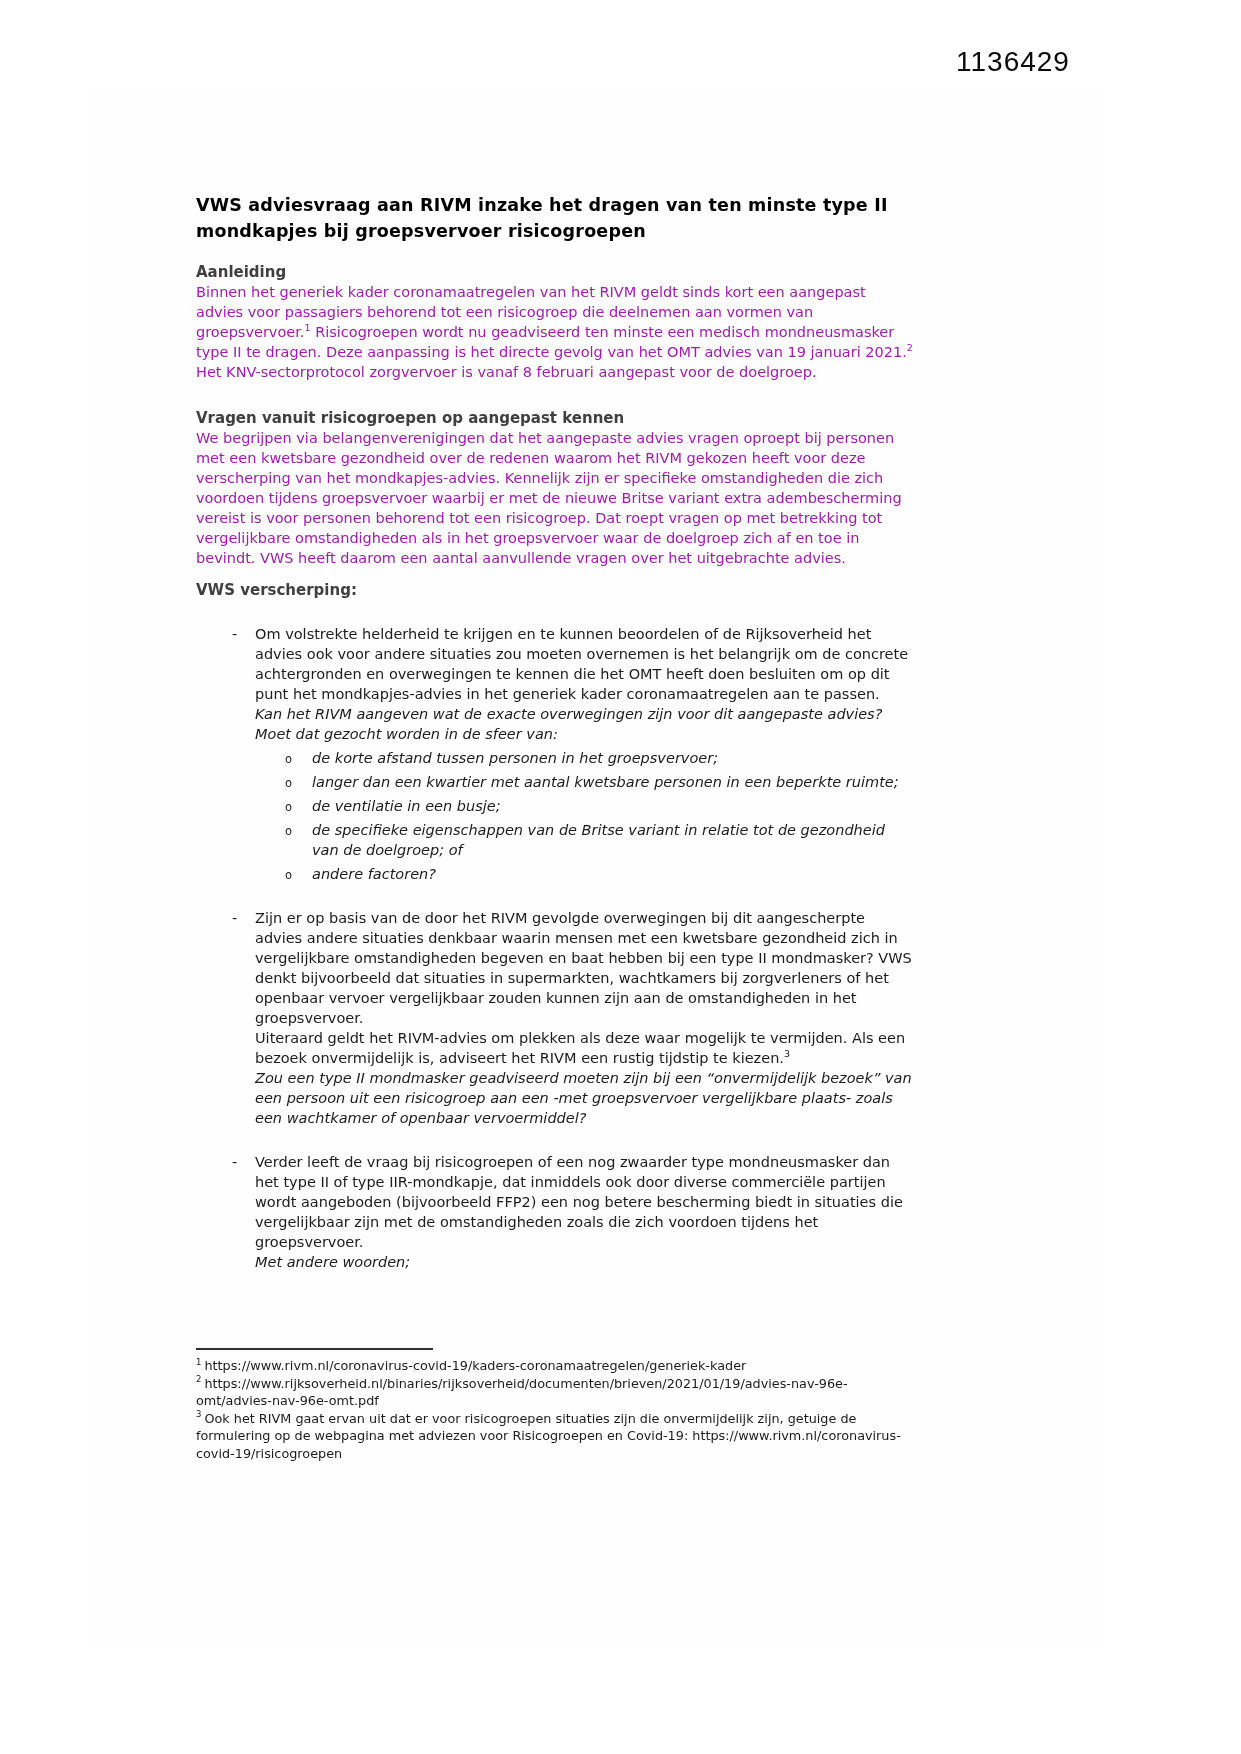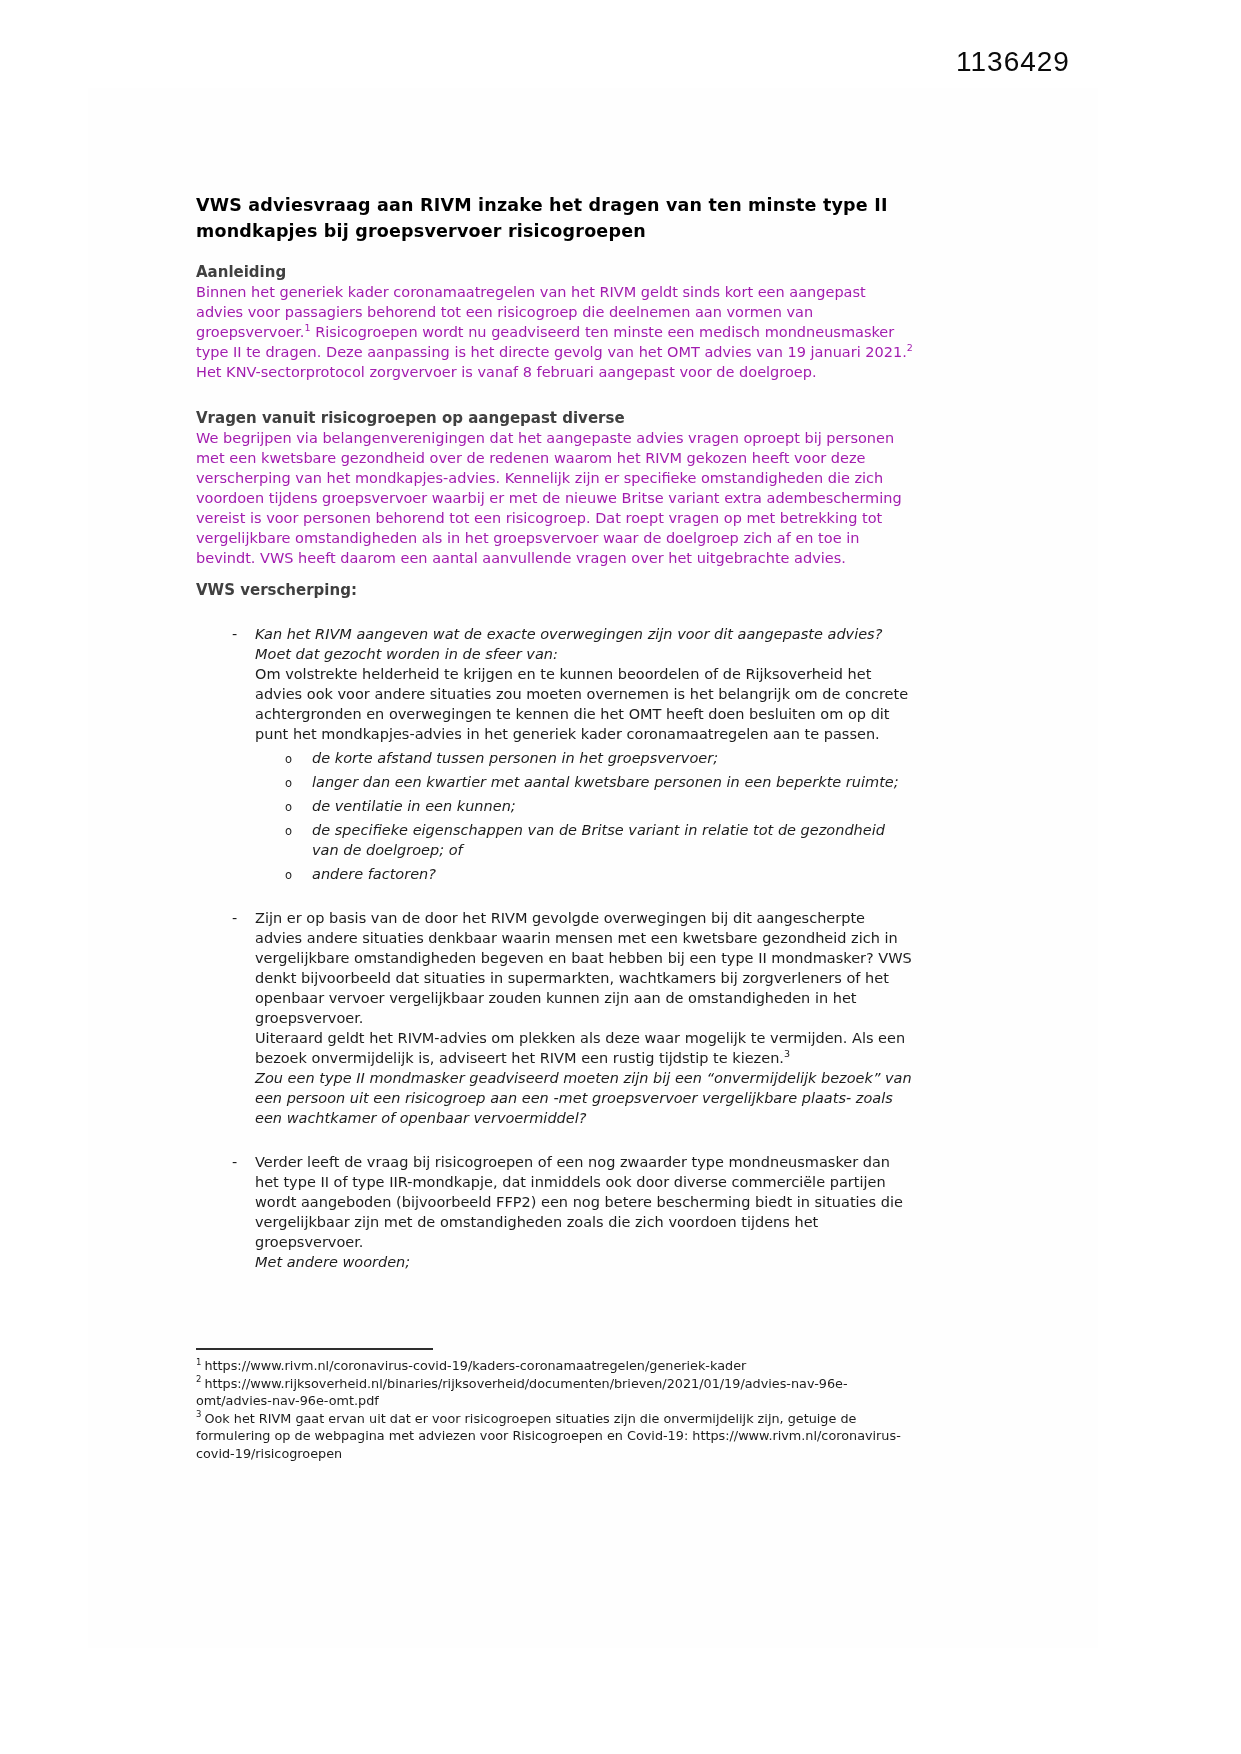--- a/index.html
+++ b/index.html
@@ -65,44 +65,44 @@
   <div class="content">
 
     <div class="title">VWS adviesvraag aan RIVM inzake het dragen van ten minste type II mondkapjes bij groepsvervoer risicogroepen</div>
 
     <div class="sec-aanleiding">
       <div class="sec-h">Aanleiding</div>
       <p class="body"><span>Binnen het generiek kader coronamaatregelen van het RIVM geldt sinds kort een aangepast advies voor passagiers behorend tot een risicogroep die deelnemen aan vormen van groepsvervoer.</span><sup>1</sup><span> Risicogroepen wordt nu geadviseerd ten minste een medisch mondneusmasker type II te dragen. Deze aanpassing is het directe gevolg van het OMT advies van 19 januari 2021.</span><sup>2</sup><span> Het KNV-sectorprotocol zorgvervoer is vanaf 8 februari aangepast voor de doelgroep.</span></p>
     </div>
 
     <div class="sec-vragen">
-      <div class="sec-h">Vragen vanuit risicogroepen op aangepast diverse</div>
+      <div class="sec-h">Vragen vanuit risicogroepen op aangepast kennen</div>
       <p class="body">We begrijpen via belangenverenigingen dat het aangepaste advies vragen oproept bij personen met een kwetsbare gezondheid over de redenen waarom het RIVM gekozen heeft voor deze verscherping van het mondkapjes-advies. Kennelijk zijn er specifieke omstandigheden die zich voordoen tijdens groepsvervoer waarbij er met de nieuwe Britse variant extra adembescherming vereist is voor personen behorend tot een risicogroep. Dat roept vragen op met betrekking tot vergelijkbare omstandigheden als in het groepsvervoer waar de doelgroep zich af en toe in bevindt. VWS heeft daarom een aantal aanvullende vragen over het uitgebrachte advies.</p>
     </div>
 
     <div>
       <div class="sec-h">VWS verscherping:</div>
 
       <div class="bullets">
 
         <div class="bullet">
           <span class="dash">-</span>
+          <div class="b-text">Om volstrekte helderheid te krijgen en te kunnen beoordelen of de Rijksoverheid het advies ook voor andere situaties zou moeten overnemen is het belangrijk om de concrete achtergronden en overwegingen te kennen die het OMT heeft doen besluiten om op dit punt het mondkapjes-advies in het generiek kader coronamaatregelen aan te passen.</div>
           <div class="b-text italic">Kan het RIVM aangeven wat de exacte overwegingen zijn voor dit aangepaste advies? Moet dat gezocht worden in de sfeer van:</div>
-          <div class="b-text">Om volstrekte helderheid te krijgen en te kunnen beoordelen of de Rijksoverheid het advies ook voor andere situaties zou moeten overnemen is het belangrijk om de concrete achtergronden en overwegingen te kennen die het OMT heeft doen besluiten om op dit punt het mondkapjes-advies in het generiek kader coronamaatregelen aan te passen.</div>
           <div class="subitem">
             <span class="o">o</span>
             <span>de korte afstand tussen personen in het groepsvervoer;</span>
           </div>
           <div class="subitem">
             <span class="o">o</span>
             <span>langer dan een kwartier met aantal kwetsbare personen in een beperkte ruimte;</span>
           </div>
           <div class="subitem">
             <span class="o">o</span>
-            <span>de ventilatie in een kunnen;</span>
+            <span>de ventilatie in een busje;</span>
           </div>
           <div class="subitem">
             <span class="o">o</span>
             <span>de specifieke eigenschappen van de Britse variant in relatie tot de gezondheid van de doelgroep; of</span>
           </div>
           <div class="subitem">
             <span class="o">o</span>
             <span>andere factoren?</span>
           </div>
         </div>

